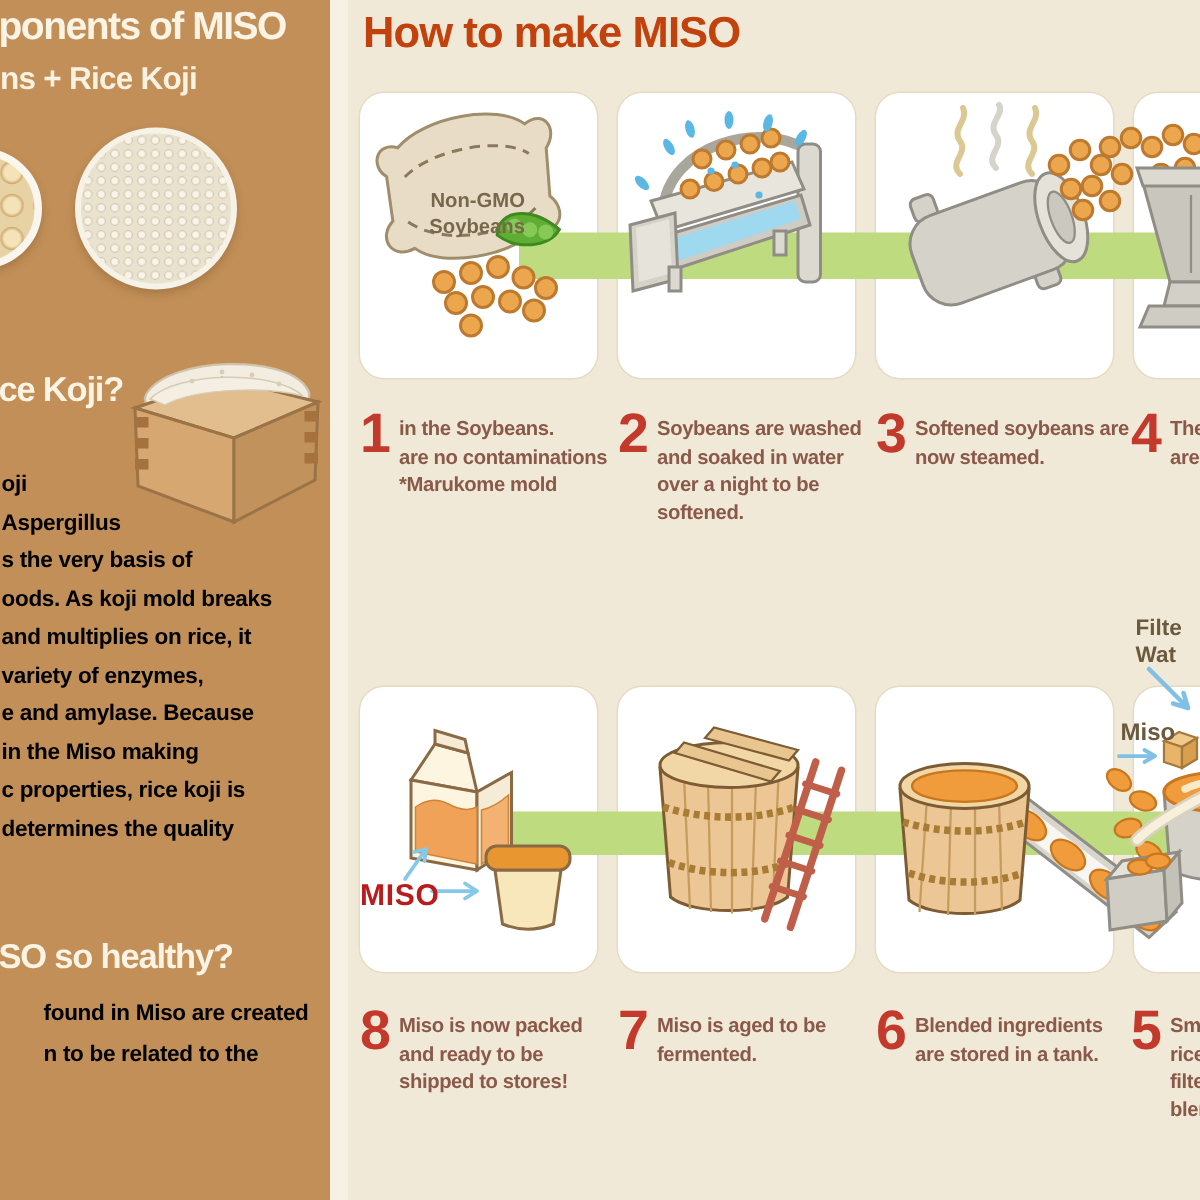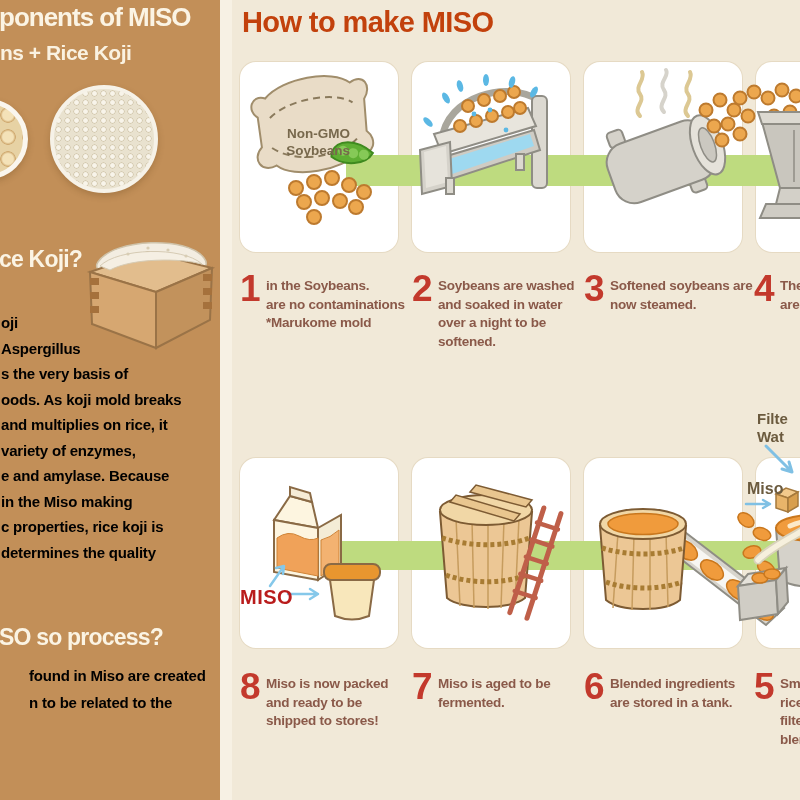--- a/index.html
+++ b/index.html
@@ -114,21 +114,21 @@
       <div>Aspergillus</div>
       <div>s the very basis of</div>
       <div>oods.  As koji mold breaks</div>
       <div>and multiplies on rice, it</div>
       <div>variety of enzymes,</div>
       <div>e and amylase.  Because</div>
       <div>in the Miso making</div>
       <div>c properties, rice koji is</div>
       <div>determines the quality</div>
     </div>
-    <div class="sb-h2 h-health">SO so process?</div>
+    <div class="sb-h2 h-health">SO so healthy?</div>
     <div class="sb-par sb-par2">
       <div>found in Miso are created</div>
       <div>n to be related to the</div>
     </div>
   </aside>
   <div class="gap-strip"></div>
 
   <div class="main-title">How to make MISO</div>
 
   <div class="band band-top"></div>

